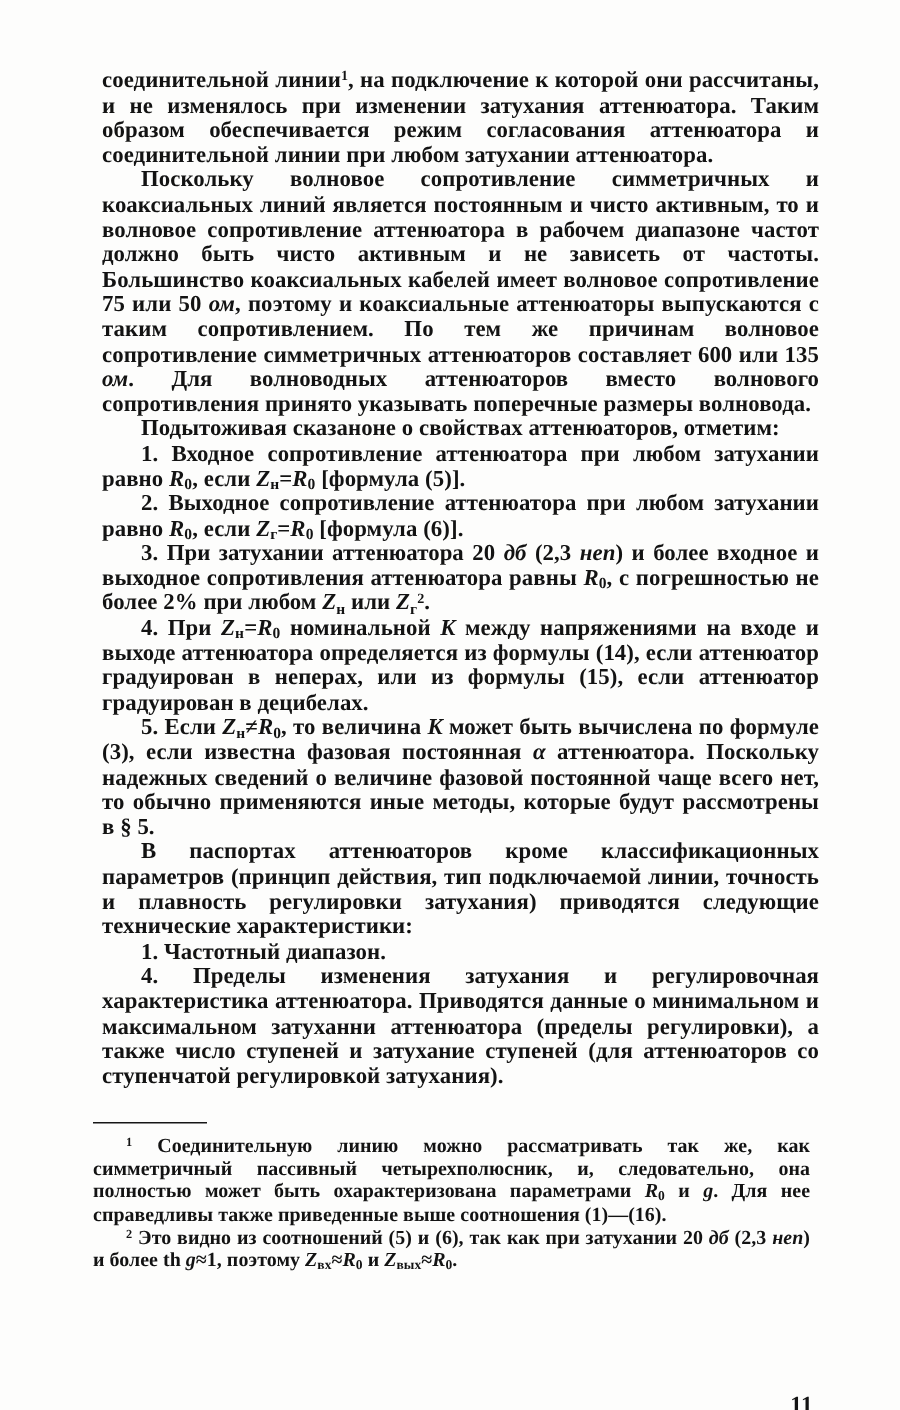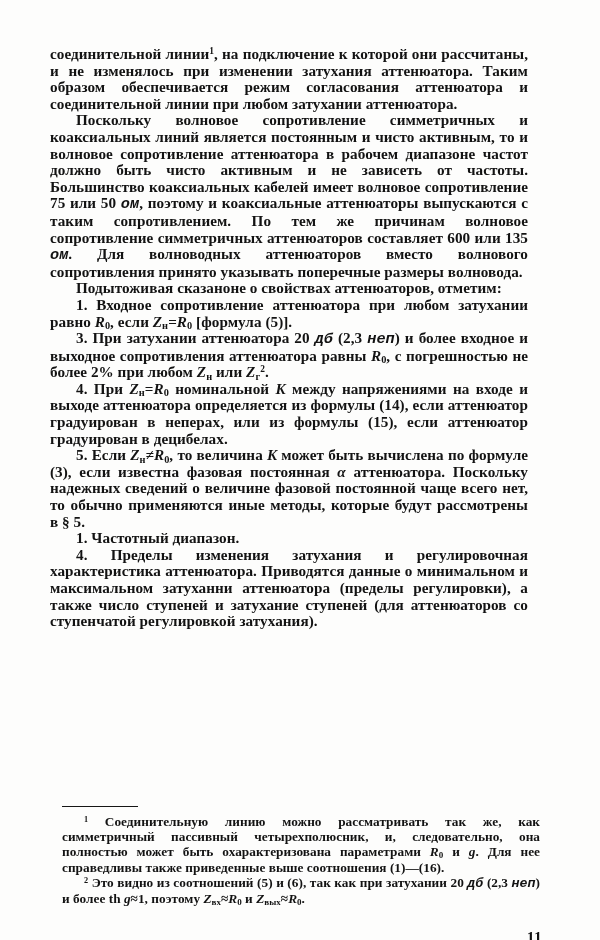--- a/index.html
+++ b/index.html
@@ -20,21 +20,21 @@
     position: relative;
     width: 600px;
     height: 940px;
     background: #fdfdfc;
     box-sizing: border-box;
   }
 
   
   .textblock {
     position: absolute;
-    left: 50px;
+    left: 68px;
     top: 46px;
     width: 478px;
   }
 
   p.para {
     margin: 0;
     font-size: 15.2px;
     line-height: 16.6px;
     text-align: justify;
     text-justify: inter-word;
@@ -45,21 +45,20 @@
   }
   p.para.noindent {
     text-indent: 0;
   }
 
   
 
   .it {
     font-style: italic;
     font-weight: 600;
-    font-family: Liberation Mono, monospace;
   }
   .mathvar {
     font-style: italic;
     font-weight: 600;
     font-family: "Liberation Serif", "DejaVu Serif", serif;
   }
   sub {
     font-size: 0.68em;
     line-height: 0;
     vertical-align: baseline;
@@ -75,21 +74,21 @@
     position: relative;
     top: -0.52em;
     font-style: normal;
     font-weight: 600;
   }
 
   
   .footnotes {
     position: absolute;
     left: 62px;
-    top: 806px;
+    top: 748px;
     width: 478px;
   }
   .fn-rule {
     width: 76px;
     height: 0;
     border-top: 1.6px solid #161616;
     margin: 0 0 7px 0;
   }
   p.footnote {
     margin: 0;
@@ -119,28 +118,30 @@
   <div class="textblock">
 
     <p class="para noindent"><span>соединительной линии</span><sup>1</sup><span>, на подключение к которой они рассчитаны, и не изменялось при изменении затухания аттенюатора. Таким образом обеспечивается режим согласования аттенюатора и соединительной линии при любом затухании аттенюатора.</span></p>
 
     <p class="para"><span>Поскольку волновое сопротивление симметричных и коаксиальных линий является постоянным и чисто активным, то и волновое сопротивление аттенюатора в рабочем диапазоне частот должно быть чисто активным и не зависеть от частоты. Большинство коаксиальных кабелей имеет волновое сопротивление 75 или 50 </span><span class="it">ом</span><span>, поэтому и коаксиальные аттенюаторы выпускаются с таким сопротивлением. По тем же причинам волновое сопротивление симметричных аттенюаторов составляет 600 или 135 </span><span class="it">ом</span><span>. Для волноводных аттенюаторов вместо волнового сопротивления принято указывать поперечные размеры волновода.</span></p>
 
     <p class="para">Подытоживая сказаноне о свойствах аттенюаторов, отметим:</p>
 
     <p class="para"><span>1. Входное сопротивление аттенюатора при любом затухании равно </span><span class="mathvar">R</span><sub>0</sub><span>, если </span><span class="mathvar">Z</span><sub>н</sub><span>=</span><span class="mathvar">R</span><sub>0</sub><span> [формула (5)].</span></p>
 
+    <p class="para"><span>2. Выходное сопротивление аттенюатора при любом затухании равно </span><span class="mathvar">R</span><sub>0</sub><span>, если </span><span class="mathvar">Z</span><sub>г</sub><span>=</span><span class="mathvar">R</span><sub>0</sub><span> [формула (6)].</span></p>
 
     <p class="para"><span>3. При затухании аттенюатора 20 </span><span class="it">дб</span><span> (2,3 </span><span class="it">неп</span><span>) и более входное и выходное сопротивления аттенюатора равны </span><span class="mathvar">R</span><sub>0</sub><span>, с погрешностью не более 2% при любом </span><span class="mathvar">Z</span><sub>н</sub><span> или </span><span class="mathvar">Z</span><sub>г</sub><sup>2</sup><span>.</span></p>
 
     <p class="para"><span>4. При </span><span class="mathvar">Z</span><sub>н</sub><span>=</span><span class="mathvar">R</span><sub>0</sub><span> номинальной </span><span class="mathvar">K</span><span> между напряжениями на входе и выходе аттенюатора определяется из формулы (14), если аттенюатор градуирован в неперах, или из формулы (15), если аттенюатор градуирован в децибелах.</span></p>
 
 
     <p class="para"><span>5. Если </span><span class="mathvar">Z</span><sub>н</sub><span>≠</span><span class="mathvar">R</span><sub>0</sub><span>, то величина </span><span class="mathvar">K</span><span> может быть вычислена по формуле (3), если известна фазовая постоянная </span><span class="mathvar">α</span><span> аттенюатора. Поскольку надежных сведений о величине фазовой постоянной чаще всего нет, то обычно применяются иные методы, которые будут рассмотрены в § 5.</span></p>
 
+    <p class="para">В паспортах аттенюаторов кроме классификационных параметров (принцип действия, тип подключаемой линии, точность и плавность регулировки затухания) приводятся следующие технические характеристики:</p>
 
     <p class="para">1. Частотный диапазон.</p>
 
 
 
     <p class="para">4. Пределы изменения затухания и регулировочная характеристика аттенюатора. Приводятся данные о минимальном и максимальном затуханни аттенюатора (пределы регулировки), а также число ступеней и затухание ступеней (для аттенюаторов со ступенчатой регулировкой затухания).</p>
 
   </div>
 
   <div class="footnotes">

